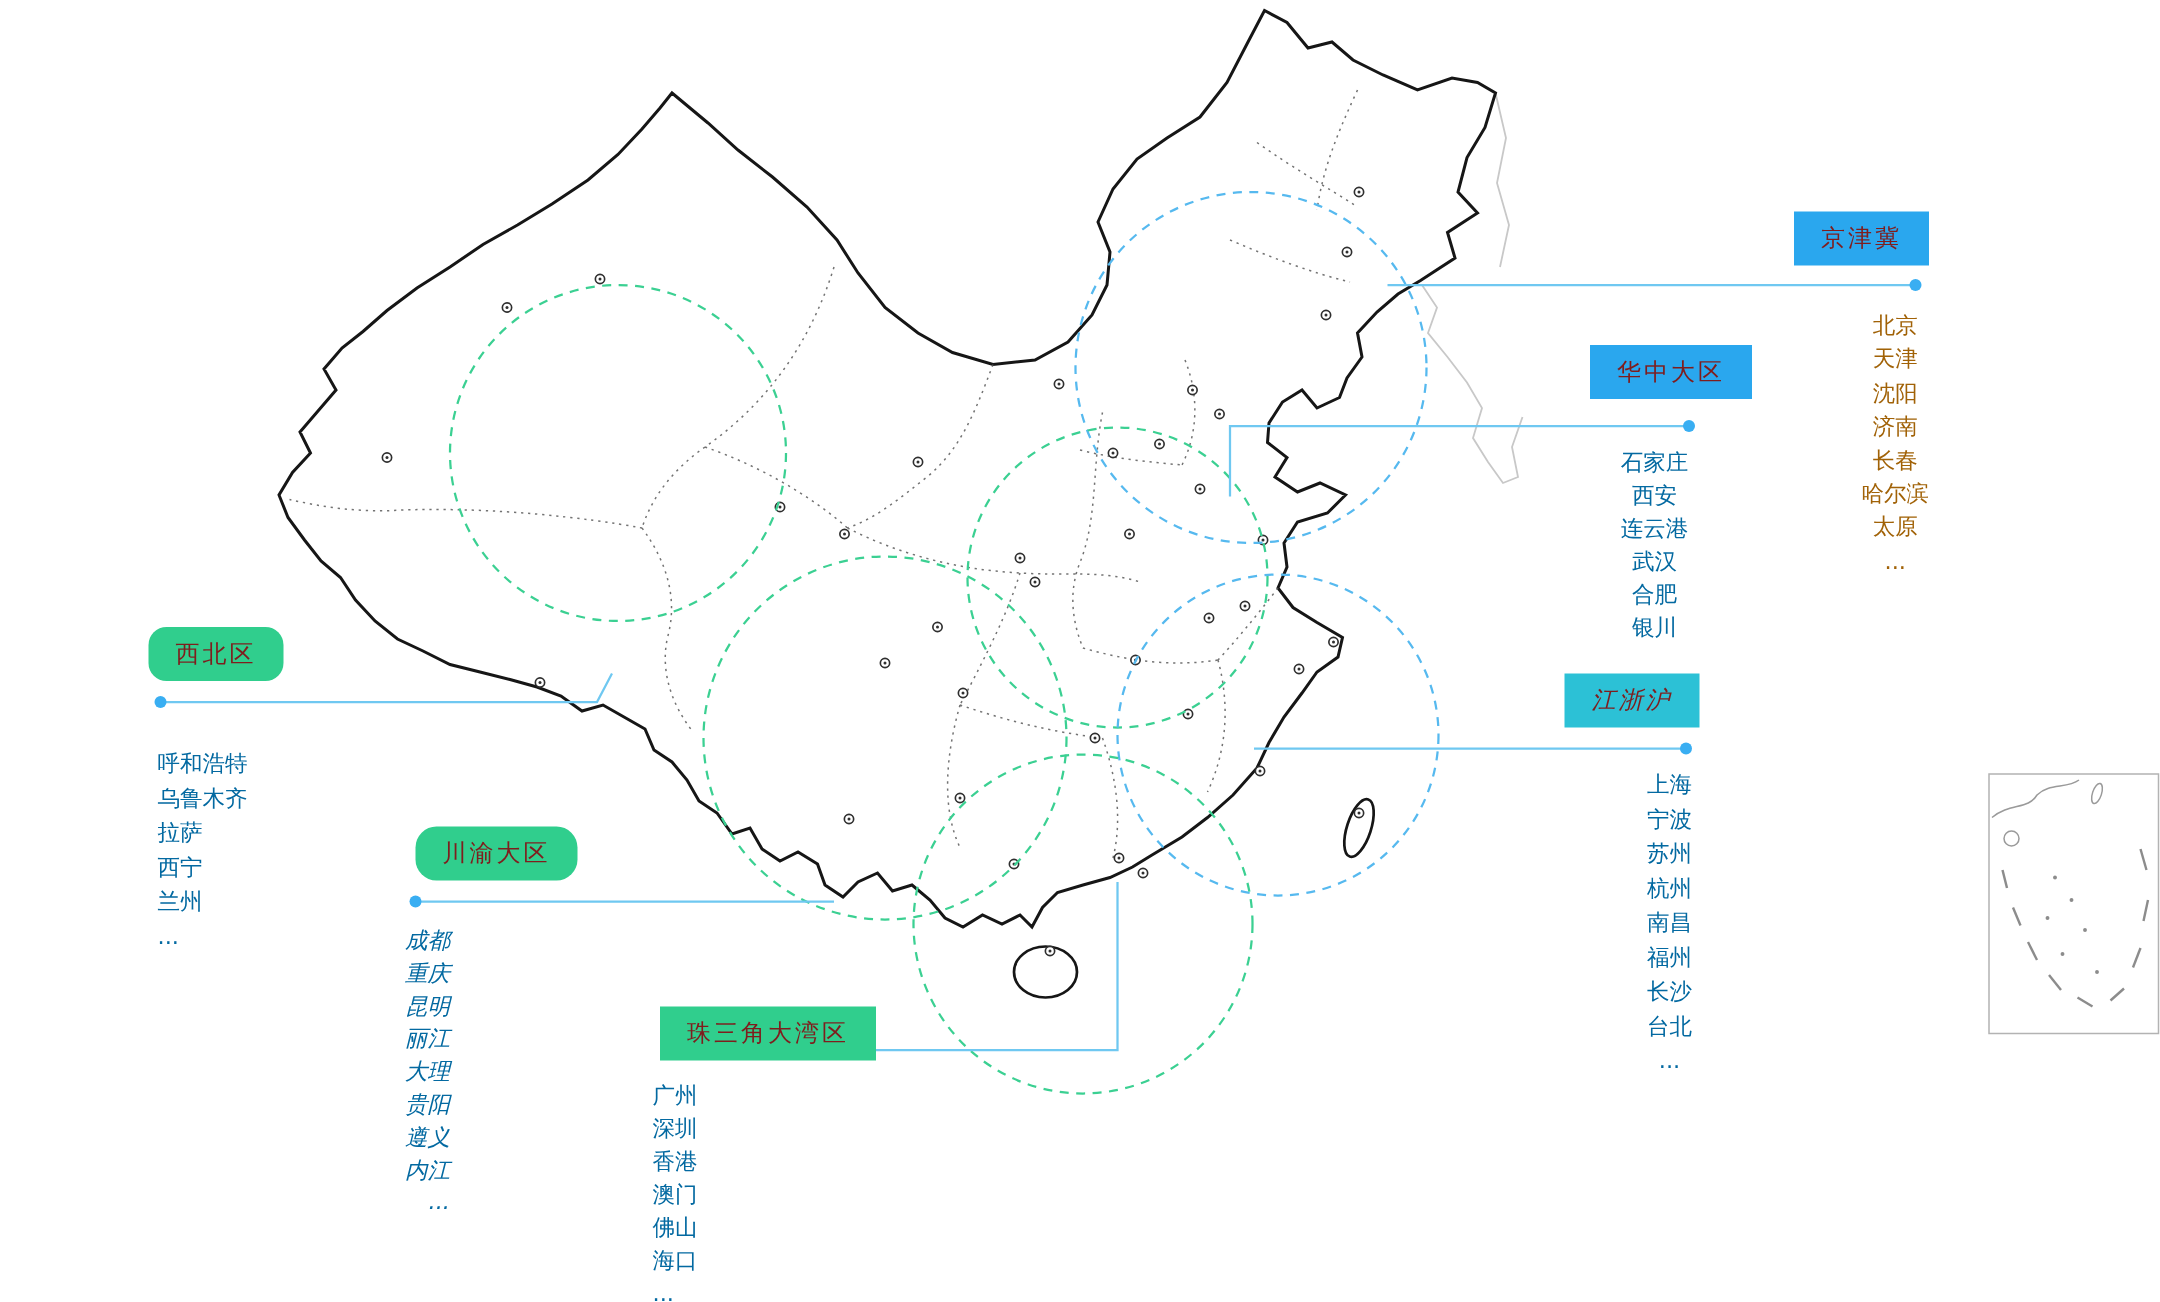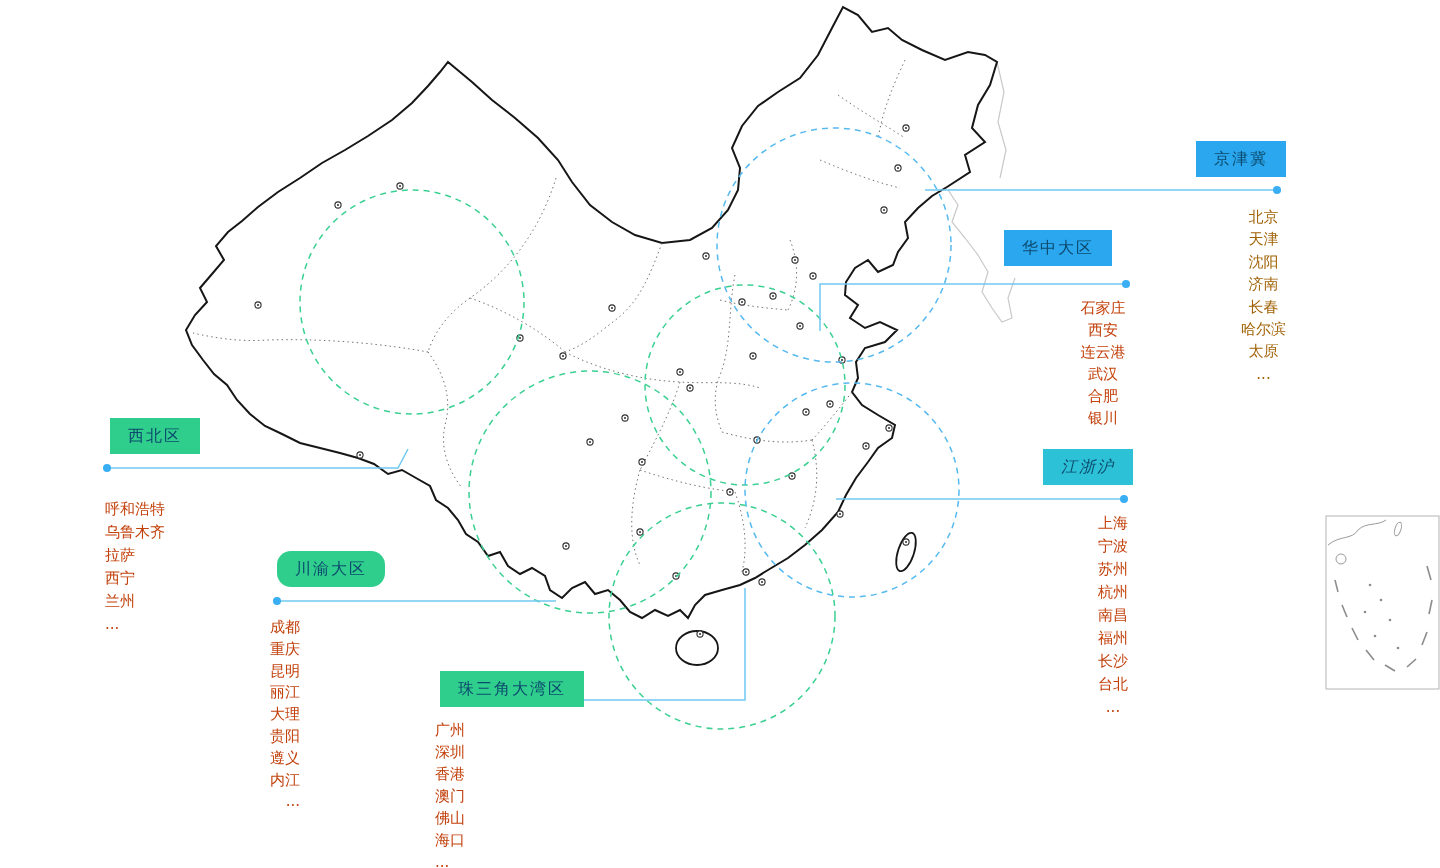--- a/index.html
+++ b/index.html
@@ -5,38 +5,38 @@
   html,body{margin:0;padding:0;}
   body{
     width:1440px;height:868px;overflow:hidden;background:#ffffff;
     font-family:"DejaVu Sans","Liberation Sans",sans-serif;
   }
   .stage{position:relative;width:1440px;height:868px;}
   .map-svg{position:absolute;left:0;top:0;}
 
   .region-label{
     position:absolute;height:36px;line-height:36px;padding:0 18px;
-    color:#0c4a6e;font-size:16px;letter-spacing:2px;text-align:center;
+    color:#7f1d1d;font-size:16px;letter-spacing:2px;text-align:center;
     background:#999;cursor:pointer;white-space:nowrap;
   }
-  .city-list{position:absolute;font-size:15px;color:#c2410c;}
+  .city-list{position:absolute;font-size:15px;color:#0369a1;}
   .city{white-space:nowrap;}
 
   
   .lbl-jingjinji{left:1196px;top:141px;}
   .list-jingjinji{left:1196px;top:206px;width:135px;text-align:center;line-height:22.4px;color:#a16207;}
   
-  .lbl-huazhong{left:1004px;top:230px;}
+  .lbl-huazhong{left:1060px;top:230px;}
   .list-huazhong{left:1053px;top:297px;width:100px;text-align:center;line-height:22.1px;}
   
-  .lbl-xibei{left:110px;top:418px;}
+  .lbl-xibei{left:99px;top:418px;border-radius:12px;}
   .list-xibei{left:105px;top:498px;text-align:left;line-height:23px;}
   
   .lbl-chuanyu{left:277px;top:551px;border-radius:14px;}
-  .list-chuanyu{left:270px;top:617px;text-align:right;line-height:21.8px;}
+  .list-chuanyu{left:270px;top:617px;text-align:right;line-height:21.8px;font-style:italic;}
   
   .lbl-zhusanjiao{left:440px;top:655px;}
   .list-zhusanjiao{left:435px;top:719px;text-align:left;line-height:22px;}
   
   .lbl-jiangzhehu{left:1043px;top:449px;}
   .list-jiangzhehu{left:1063px;top:512px;width:100px;text-align:center;line-height:23px;}
 </style>
 </head>
 <body>
 

